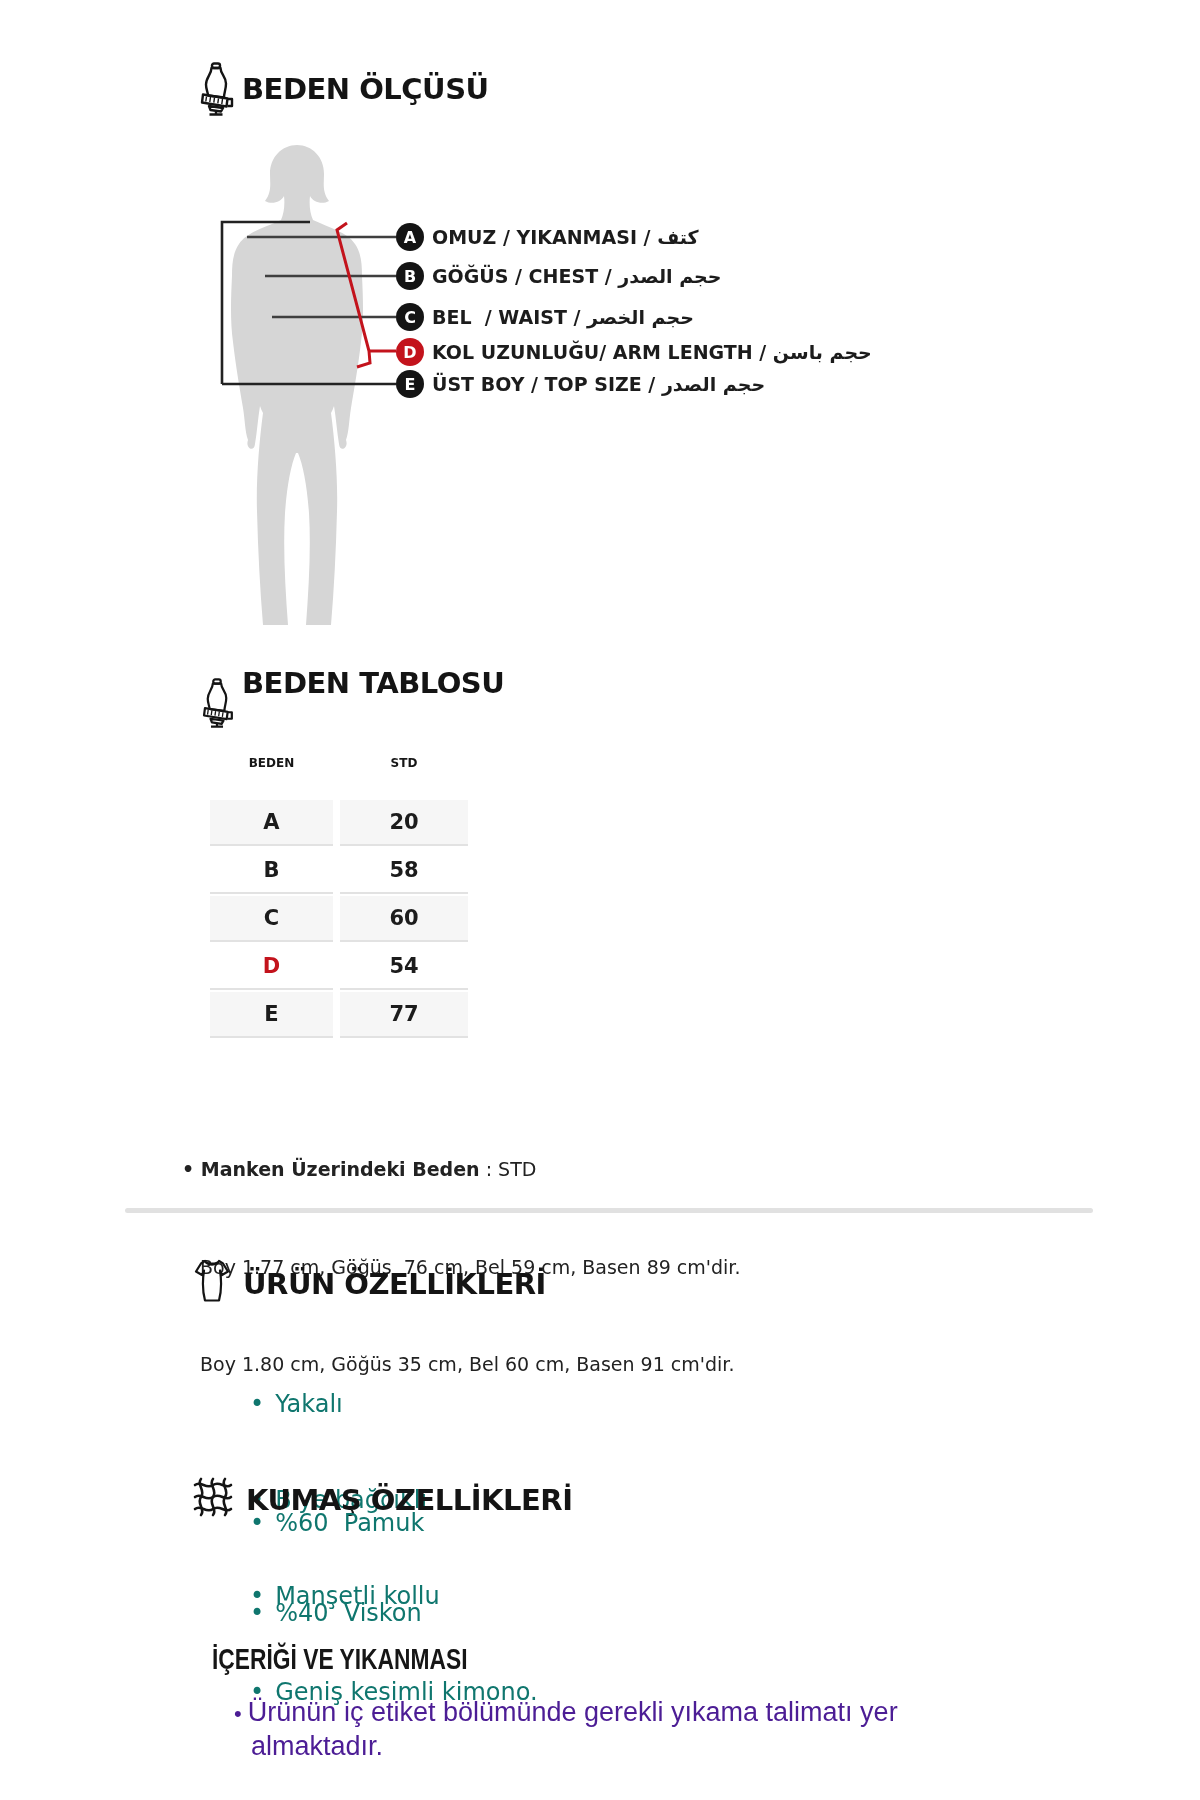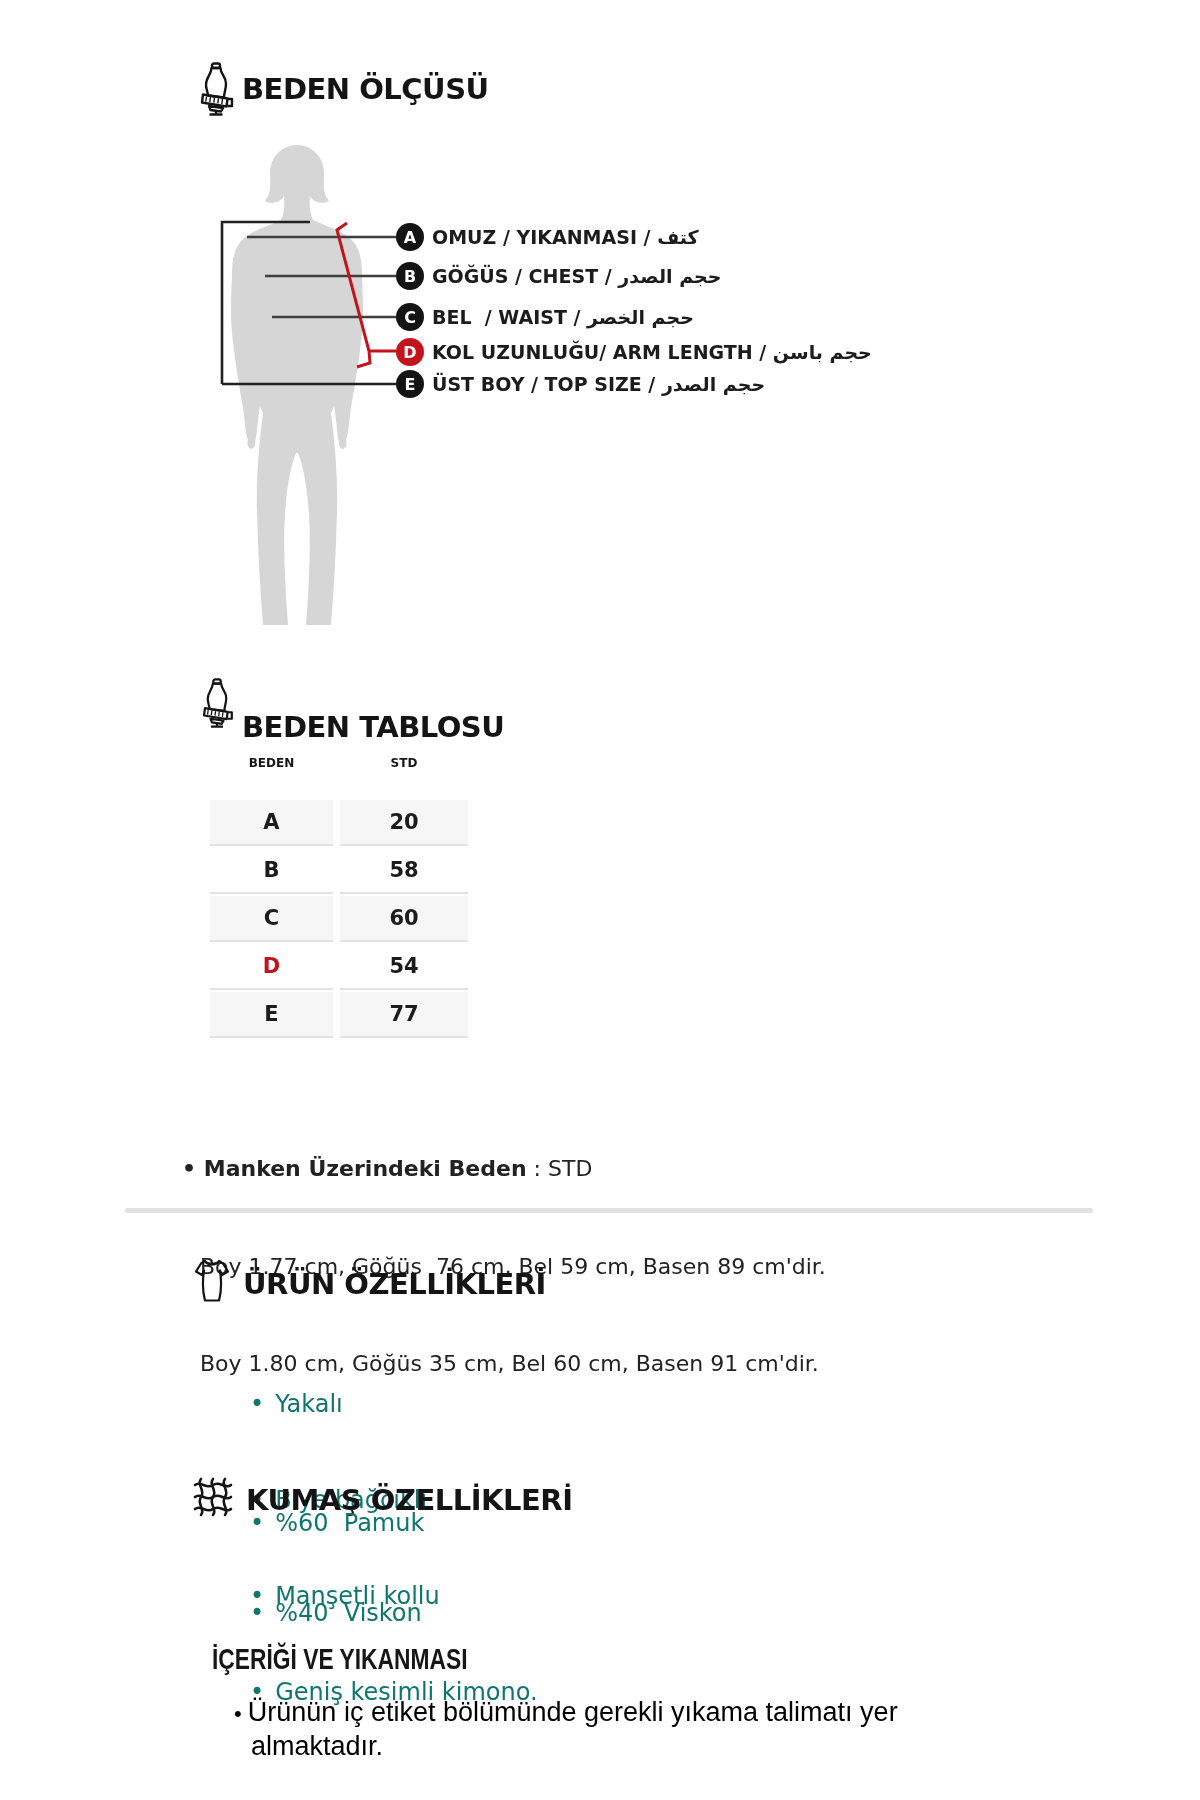--- a/index.html
+++ b/index.html
@@ -24,36 +24,36 @@
   .tbl-row{position:absolute;left:210px;width:258px;height:44px;}
   .tbl-cell{position:absolute;top:0;height:44px;line-height:44px;text-align:center;
             font-size:21px;font-weight:700;color:#1c1c1c;border-bottom:2px solid #e2e2e2;}
   .tbl-cell.c1{left:0;width:123px;}
   .tbl-cell.c2{left:130px;width:128px;}
   .tbl-row.odd .tbl-cell{background:#f6f6f6;}
   .tbl-row.even .tbl-cell{background:#ffffff;}
   .tbl-cell.redtxt{color:#c3131c;}
 
   
-  #model-info{left:182px;top:1088px;font-size:22px;line-height:32.5px;color:#222;white-space:pre;}
+  #model-info{left:182px;top:1088px;font-size:19px;line-height:32.5px;color:#222;white-space:pre;}
   #model-info .b{font-weight:700;}
   #model-info .cont{padding-left:18px;}
   #model-info .lead:before{content:"• ";font-weight:700;}
 
   .divider{left:125px;top:1208px;width:968px;height:5px;background:#e1e1e1;border-radius:3px;}
 
   
   .blist{font-size:24px;color:#0f766e;white-space:pre;}
   .blist .li:before{content:"•";margin-right:11px;}
 
   
   #care-title{left:212px;top:1642px;font-family:"Liberation Sans",sans-serif;font-weight:700;
               font-size:30px;color:#161616;transform:scaleX(0.76);transform-origin:left top;white-space:pre;}
   #care-text{left:234px;top:1696px;width:712px;font-family:"Liberation Sans",sans-serif;
-             font-size:27px;line-height:33px;color:#000000;padding-left:17px;text-indent:-17px;}
+             font-size:27px;line-height:33px;color:#4c1d95;padding-left:17px;text-indent:-17px;}
   #care-text .li:before{content:"• ";font-size:22px;}
 </style>
 </head>
 <body>
 
 <div id="page">
 
   <div class="abs icon" style="left:198px;top:62px;">
     <svg width="36" height="54" viewBox="0 0 36 54" fill="none" stroke="#141414" stroke-width="2.4" stroke-linejoin="round">
       <rect x="14" y="1.5" width="8" height="4.5" rx="2"></rect>
@@ -112,21 +112,21 @@
     <svg width="34" height="50" viewBox="0 0 36 54" fill="none" stroke="#141414" stroke-width="2.4" stroke-linejoin="round">
       <rect x="14" y="1.5" width="8" height="4.5" rx="2"></rect>
       <path d="M13.5,6 C13.5,12 8,15.5 8,22.5 C8,27.5 10,30.5 10,33.5 L26,35.5 C26,30.5 28,27.5 28,21.5 C28,14.5 22.5,12 22.5,6 Z"></path>
       <path d="M5,32.5 L29.5,36.5 L28.5,44.5 L4,40.5 Z"></path>
       <path d="M8.5,34.5 l-0.7,5 M12.5,35 l-0.7,5 M16.5,35.7 l-0.7,5 M20.5,36.3 l-0.7,5 M24.5,37 l-0.7,5" stroke-width="1.4"></path>
       <path d="M29.5,37 h4.5 v7 h-4.5"></path>
       <path d="M11,44 l14,2 -2,3.5 -10.5,-1.5 Z"></path>
       <path d="M18,49.5 v2.5 M11.5,52.5 h13"></path>
     </svg>
   </div>
-  <div class="abs sec-title" style="left:242px;top:710px;text-align:center;">BEDEN TABLOSU</div>
+  <div class="abs sec-title" style="left:242px;top:666px;text-align:center;">BEDEN TABLOSU</div>
 
   <div class="tbl-head" style="left:210px;top:756px;width:123px;">BEDEN</div>
   <div class="tbl-head" style="left:340px;top:756px;width:128px;">STD</div>
 
   <div class="tbl-row odd" style="top:800px;">
     <div class="tbl-cell c1">A</div>
     <div class="tbl-cell c2">20</div>
   </div>
   <div class="tbl-row even" style="top:848px;">
     <div class="tbl-cell c1">B</div>

